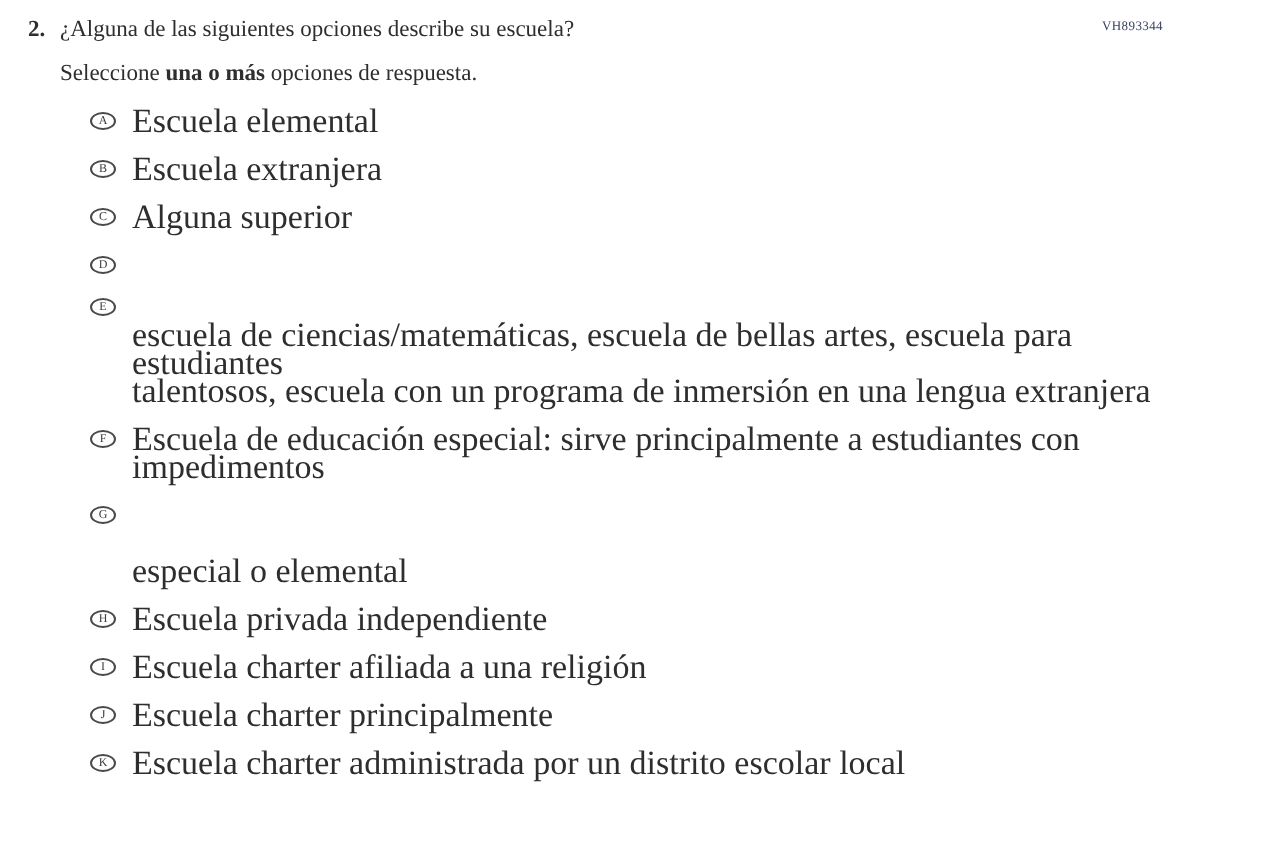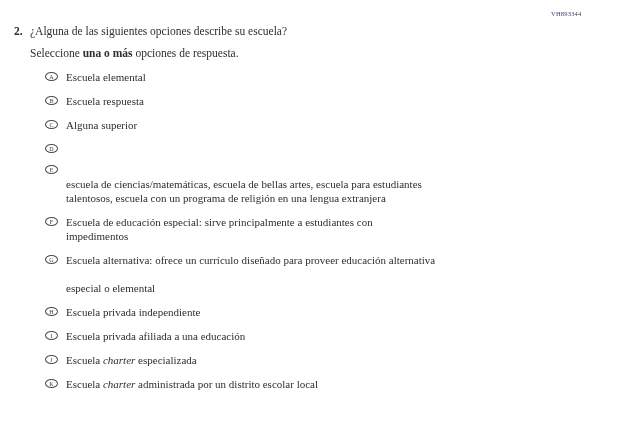--- a/index.html
+++ b/index.html
@@ -10,21 +10,21 @@
     color:#2e2e2e;
     position:relative;
     overflow:hidden;
   }
   .code {
     position:absolute; top:10px; left:551px;
     font-size:6.5px; letter-spacing:0.2px;
     color:#3b4468;
     font-family:"Liberation Serif", serif;
   }
-  .question-block { position:absolute; top:24px; left:14px; width:612px; }
+  .question-block { position:absolute; top:8px; left:14px; width:612px; }
   .q-line { font-size:11.5px; line-height:14px; }
   .q-num { font-weight:bold; display:inline-block; width:16px; }
   .q-text { font-weight:normal; }
   .instruction { margin:8px 0 0 16px; font-size:11.5px; line-height:14px; }
   .b { font-weight:bold; }
   .options { margin:10px 0 0 31px; }
   .option-row { display:flex; align-items:flex-start; margin:0 0 10px 0; }
   .bubble {
     flex:0 0 auto;
     width:13px; height:9px;
@@ -33,22 +33,22 @@
     display:flex; align-items:center; justify-content:center;
     margin:2px 8px 0 0;
     box-sizing:border-box;
   }
   .bubble-letter {
     font-size:6px; line-height:6px;
     color:#3d3d3d;
     font-family:"Liberation Serif", serif;
     transform:translateY(-0.2px);
   }
-  .option-text { font-size:11px; line-height:14px; max-width:520px; }
-  .it { font-style:italic; }
+  .option-text { font-size:17px; line-height:14px; max-width:520px; }
+  .it { }
 </style>
 </head>
 <body>
 
 <div class="code">VH893344</div>
 
 <div class="question-block">
   <div class="q-line">
     <span class="q-num">2.</span><span class="q-text">¿Alguna de las siguientes opciones describe su escuela?</span>
   </div>
@@ -59,68 +59,68 @@
       <div class="option-row">
         <span class="bubble">
           <span class="bubble-letter">A</span>
         </span>
         <div class="option-text"><span>Escuela elemental</span></div>
       </div>
       <div class="option-row">
         <span class="bubble">
           <span class="bubble-letter">B</span>
         </span>
-        <div class="option-text"><span>Escuela respuesta</span></div>
+        <div class="option-text"><span>Escuela extranjera</span></div>
       </div>
       <div class="option-row">
         <span class="bubble">
           <span class="bubble-letter">C</span>
         </span>
         <div class="option-text"><span>Alguna superior</span></div>
       </div>
       <div class="option-row">
         <span class="bubble">
           <span class="bubble-letter">D</span>
         </span>
       </div>
       <div class="option-row">
         <span class="bubble">
           <span class="bubble-letter">E</span>
         </span>
-        <div class="option-text"><br><span>escuela de ciencias/matemáticas, escuela de bellas artes, escuela para estudiantes</span><br><span>talentosos, escuela con un programa de religión en una lengua extranjera</span></div>
+        <div class="option-text"><br><span>escuela de ciencias/matemáticas, escuela de bellas artes, escuela para estudiantes</span><br><span>talentosos, escuela con un programa de inmersión en una lengua extranjera</span></div>
       </div>
       <div class="option-row">
         <span class="bubble">
           <span class="bubble-letter">F</span>
         </span>
         <div class="option-text"><span>Escuela de educación especial: sirve principalmente a estudiantes con</span><br><span>impedimentos</span></div>
       </div>
       <div class="option-row">
         <span class="bubble">
           <span class="bubble-letter">G</span>
         </span>
-        <div class="option-text"><span>Escuela alternativa: ofrece un currículo diseñado para proveer educación alternativa</span><br><br><span>especial o elemental</span></div>
+        <div class="option-text"><br><br><span>especial o elemental</span></div>
       </div>
       <div class="option-row">
         <span class="bubble">
           <span class="bubble-letter">H</span>
         </span>
         <div class="option-text"><span>Escuela privada independiente</span></div>
       </div>
       <div class="option-row">
         <span class="bubble">
           <span class="bubble-letter">I</span>
         </span>
-        <div class="option-text"><span>Escuela privada afiliada a una educación</span></div>
+        <div class="option-text"><span>Escuela charter afiliada a una religión</span></div>
       </div>
       <div class="option-row">
         <span class="bubble">
           <span class="bubble-letter">J</span>
         </span>
-        <div class="option-text"><span>Escuela </span><span class="it">charter</span><span> especializada</span></div>
+        <div class="option-text"><span>Escuela </span><span class="it">charter</span><span> principalmente</span></div>
       </div>
       <div class="option-row">
         <span class="bubble">
           <span class="bubble-letter">K</span>
         </span>
         <div class="option-text"><span>Escuela </span><span class="it">charter</span><span> administrada por un distrito escolar local</span></div>
       </div>
     </div>
 </div>
 

